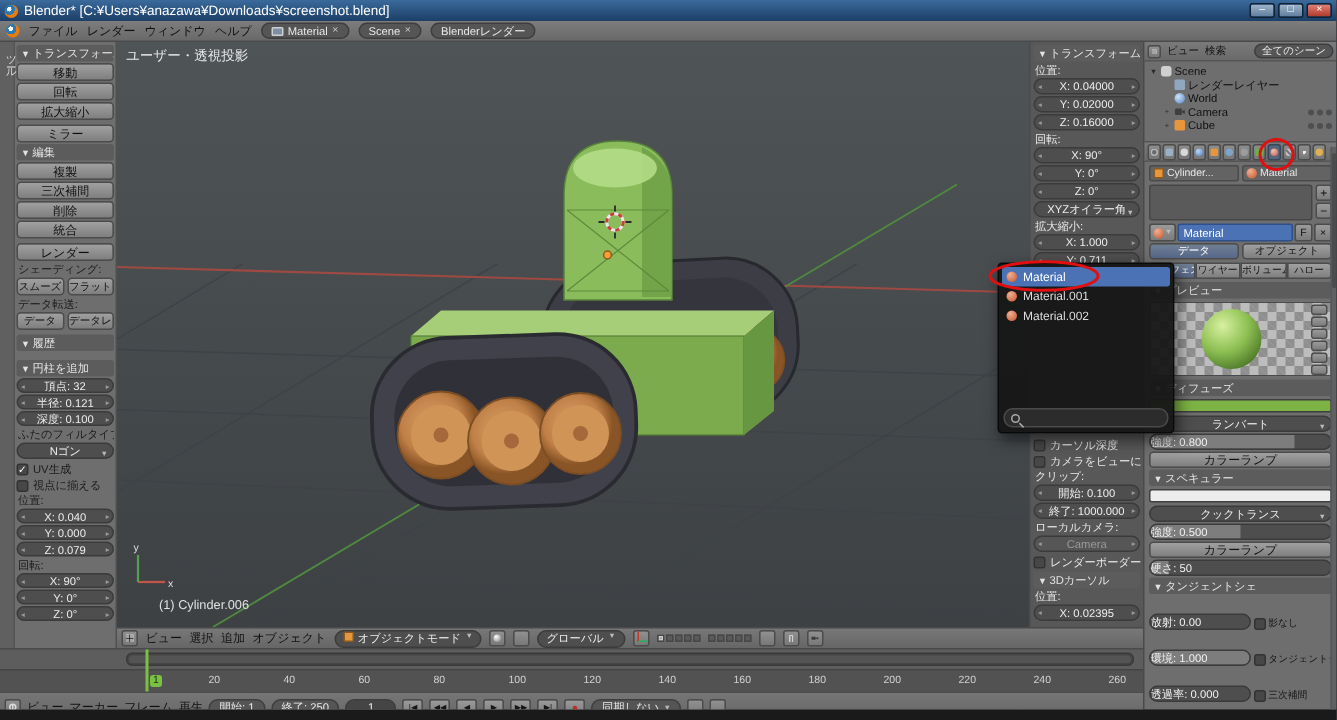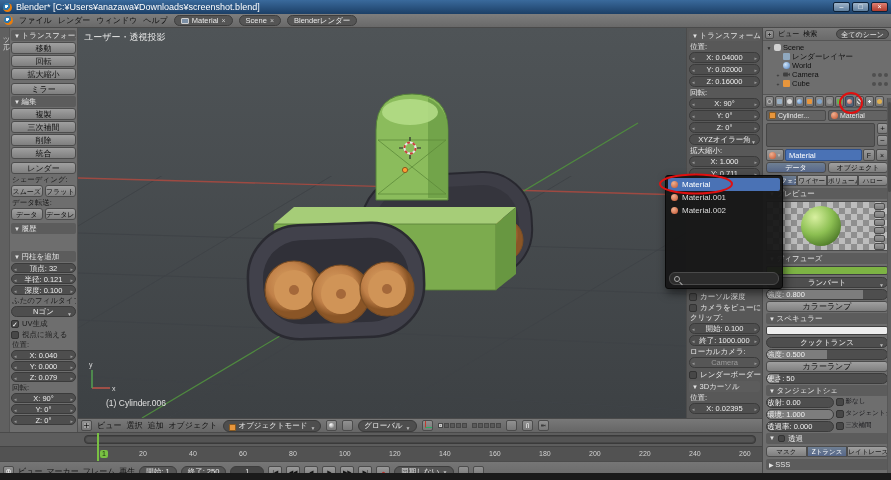--- a/index.html
+++ b/index.html
@@ -49,21 +49,21 @@
 
 .viewport{left:78px;top:28px;width:608px;height:390px;background:#45494d}
 .vp-header{left:78px;top:418px;width:684px;height:14px;background:linear-gradient(#787878,#666);border-top:1px solid #4a4a4a;display:flex;align-items:center;gap:5px;padding:0 3px;z-index:6}
 .mini{width:11px;height:11px;background:linear-gradient(#919191,#787878);border:1px solid #4c4c4c;border-radius:2px;position:relative;flex:none}
 .mini.sphere::after{content:"";position:absolute;inset:2px;border-radius:50%;background:radial-gradient(circle at 35% 30%,#fff,#9a9a9a 75%)}
 .mini.grid4::after{content:"";position:absolute;inset:2px;background:linear-gradient(#ccc 45%,#555 45% 55%,#ccc 55%),linear-gradient(90deg,#ccc 45%,#555 45% 55%,#ccc 55%);background-blend-mode:multiply}
 .mini.axis::after{content:"";position:absolute;left:2px;bottom:2px;width:6px;height:6px;border-left:1.5px solid #c0392b;border-bottom:1.5px solid #27ae60}
 .mini.magnet::after{content:"";position:absolute;inset:2px 3px;border:1.5px solid #cfcfcf;border-bottom:0;border-radius:4px 4px 0 0}
 .mini.clock::after{content:"";position:absolute;inset:2px;border-radius:50%;border:1px solid #ddd;background:linear-gradient(#ddd,#ddd) 50% 20%/1px 3px no-repeat}
 .mini.cambtn::after{content:"";position:absolute;inset:3px 2px;background:#3c3c3c;clip-path:polygon(0 15%,65% 15%,65% 45%,100% 20%,100% 80%,65% 55%,65% 85%,0 85%)}
-.modefield{display:flex;align-items:flex-end;gap:3px;background:#4e4e4e;border:1px solid #3b3b3b;border-radius:7px;height:12px;padding:0 5px;color:#ececec;font-size:7.5px}
+.modefield{display:flex;align-items:flex-start;gap:3px;background:#4e4e4e;border:1px solid #3b3b3b;border-radius:7px;height:12px;padding:0 5px;color:#ececec;font-size:7.5px}
 .cubedot{width:7px;height:7px;background:#e8963c;border:1px solid #8a5a20;border-radius:1px}
 .dropcaret{font-size:5px;color:#bbb}
 .layers{display:flex;gap:1px;align-items:center}
 .laycell{width:5px;height:5px;background:#5a5a5a;border:1px solid #474747;display:inline-block}
 .laycell.on{background:#8f8f8f;box-shadow:inset 0 0 0 1px #c9c9c9}
 
 
 .npanel{left:686px;top:28px;width:76px;height:390px;background:rgba(88,88,88,.97);border-left:1px solid #4b4b4b;padding:1px 2px;z-index:5;overflow:hidden}
 .npanel .lbl{color:#e8e8e8}
 .npanel .chkrow{color:#e8e8e8}
@@ -115,21 +115,21 @@
 .typetabs .btn:first-child{border-radius:3px 0 0 3px}
 .typetabs .btn:last-child{border-radius:0 3px 3px 0}
 .preview{position:relative;height:50px;margin:2px 0;border:1px solid #4a4a4a;background-color:#bdbdbd;background-image:linear-gradient(45deg,#8f8f8f 25%,transparent 25%,transparent 75%,#8f8f8f 75%),linear-gradient(45deg,#8f8f8f 25%,transparent 25%,transparent 75%,#8f8f8f 75%);background-size:12px 12px;background-position:0 0,6px 6px}
 .pvsphere{position:absolute;left:45%;top:50%;transform:translate(-50%,-50%);width:40px;height:40px;border-radius:50%;background:radial-gradient(circle at 35% 28%,#d8f0a0,#8cbf52 45%,#517d2b 78%,#3a5c1e)}
 .pvstrip{position:absolute;right:1px;top:1px;bottom:1px;width:12px;display:flex;flex-direction:column;gap:1px}
 .pvstrip .sq{width:11px;height:7px}
 .swatch{height:9px;border-radius:2px;border:1px solid #3f3f3f;margin:2px 0}
 .sliderw{position:relative;background:#4e4e4e;border:1px solid #3b3b3b;border-radius:6px;height:11px;margin:1px 0;overflow:hidden;color:#f0f0f0;font-size:7.5px}
 .sliderw .fill{position:absolute;left:0;top:0;bottom:0;background:#7d7d7d}
 .sliderw .val{position:relative;text-align:center;line-height:10px}
-.shrow{display:flex;gap:2px;align-items:flex-start;margin:1px 0}
+.shrow{display:flex;gap:2px;align-items:flex-end;margin:13px 0}
 .shrow .sliderw{flex:1.25;margin:0}
 .shrow .chklbl{flex:1;display:flex;gap:2px;align-items:center;color:#16161a;font-size:6.5px;overflow:hidden}
 .rscroll{position:absolute;right:0;top:70px;bottom:0;width:4px;background:#616161;border-left:1px solid #575757}
 .rscroll i{position:absolute;left:0;right:0;top:4px;height:90px;background:#4c4c4c;border-radius:2px}
 
 
 .popup{left:665px;top:175px;width:118px;height:114px;background:rgba(22,22,22,.95);border:1px solid #090909;border-radius:3px;box-shadow:2px 4px 10px rgba(0,0,0,.55);z-index:30;padding:2px}
 .popitem{height:13px;display:flex;align-items:center;gap:4px;border-radius:2px;padding:0 3px;color:#dcdcdc;font-size:8px}
 .popitem.sel{background:#4a72b5;color:#fff}
 .popsearch{position:absolute;left:3px;bottom:3px;right:3px;height:13px;background:#2c2c2c;border:1px solid #4a4a4a;border-radius:6px;display:flex;align-items:center;gap:3px;padding:0 4px}
@@ -208,21 +208,21 @@
       <div class="pairrow">
         <div class="btn">スムーズ</div>
         <div class="btn">フラット</div>
       </div>
       <div class="lbl">データ転送:</div>
       <div class="pairrow">
         <div class="btn">データ</div>
         <div class="btn">データレ</div>
       </div>
       <div class="phead" style="margin-top:3px">履歴</div>
-      <div class="phead" style="margin-top:17px">円柱を追加</div>
+      <div class="phead" style="margin-top:6px">円柱を追加</div>
       <div class="nfield">頂点: 32</div>
       <div class="nfield">半径: 0.121</div>
       <div class="nfield">深度: 0.100</div>
       <div class="lbl">ふたのフィルタイプ</div>
       <div class="dropf">Nゴン</div>
       <div class="chkrow">
         <span class="chk">✓</span>
         <span>UV生成</span>
       </div>
       <div class="chkrow">

